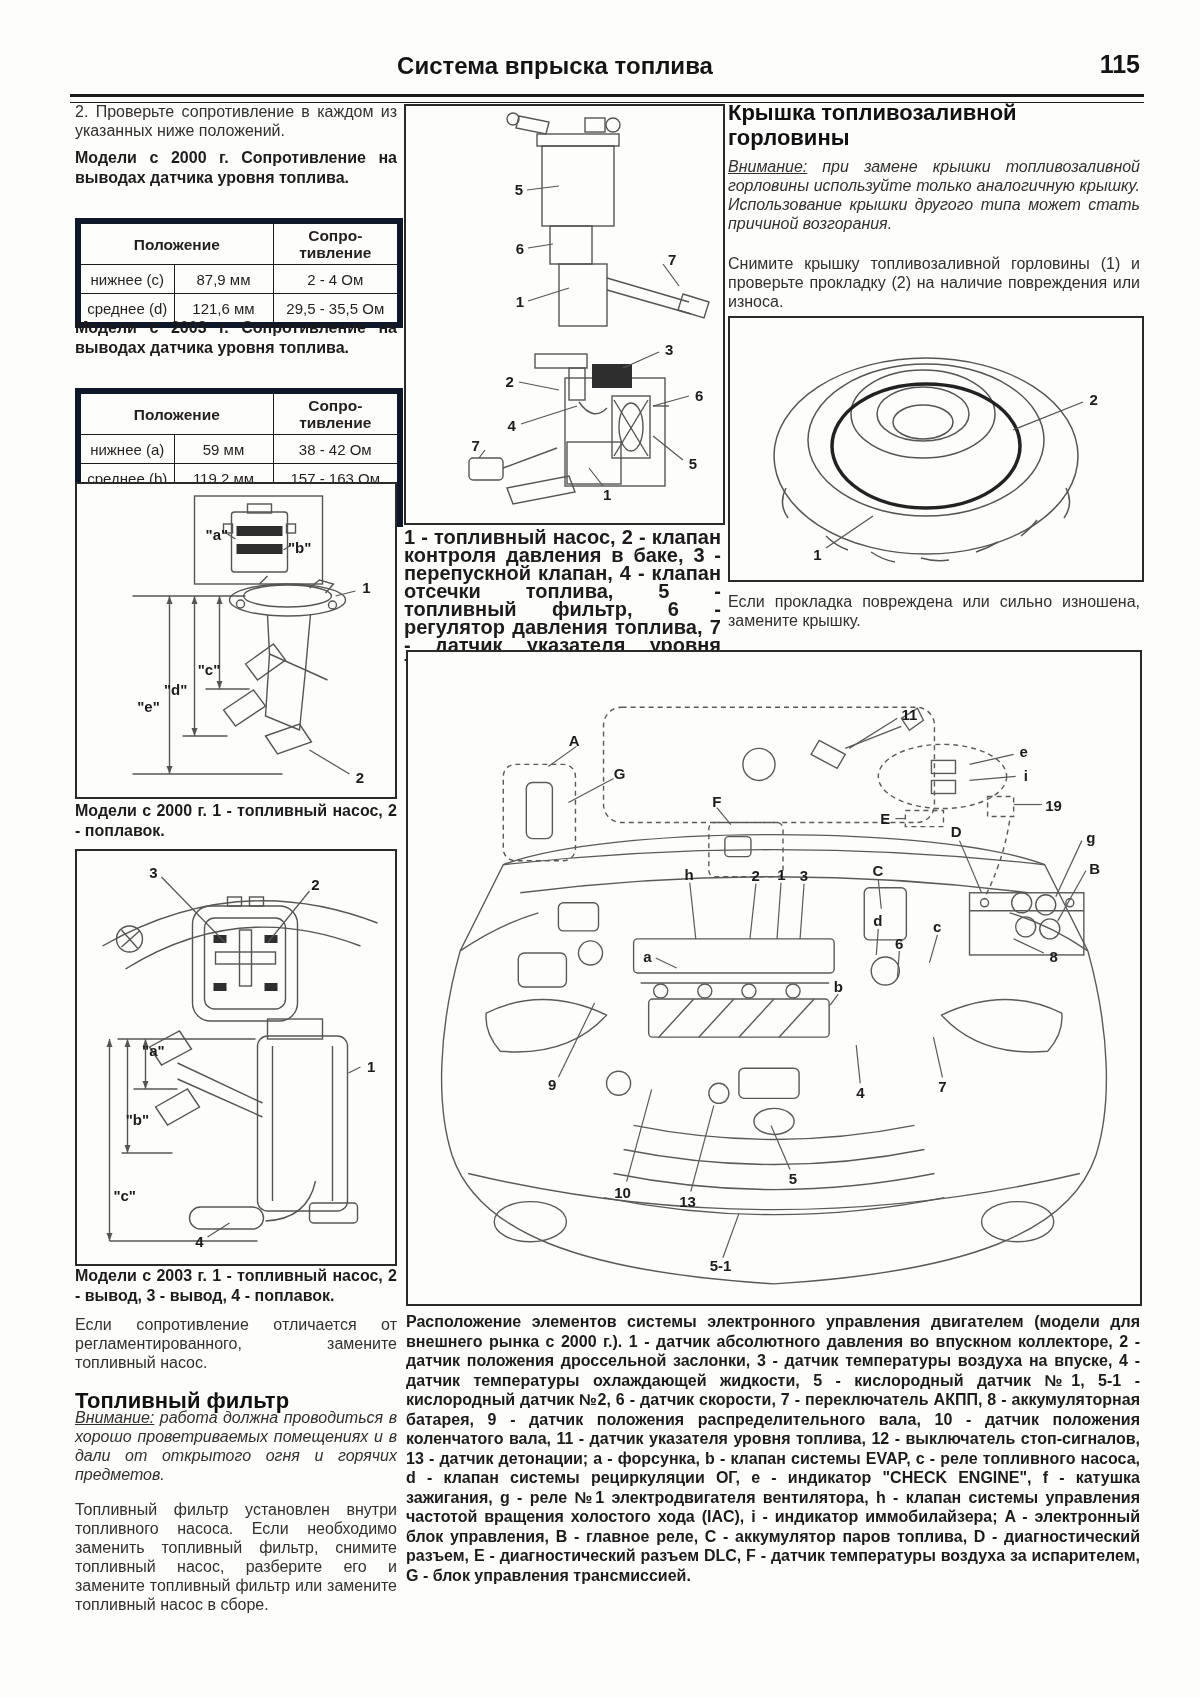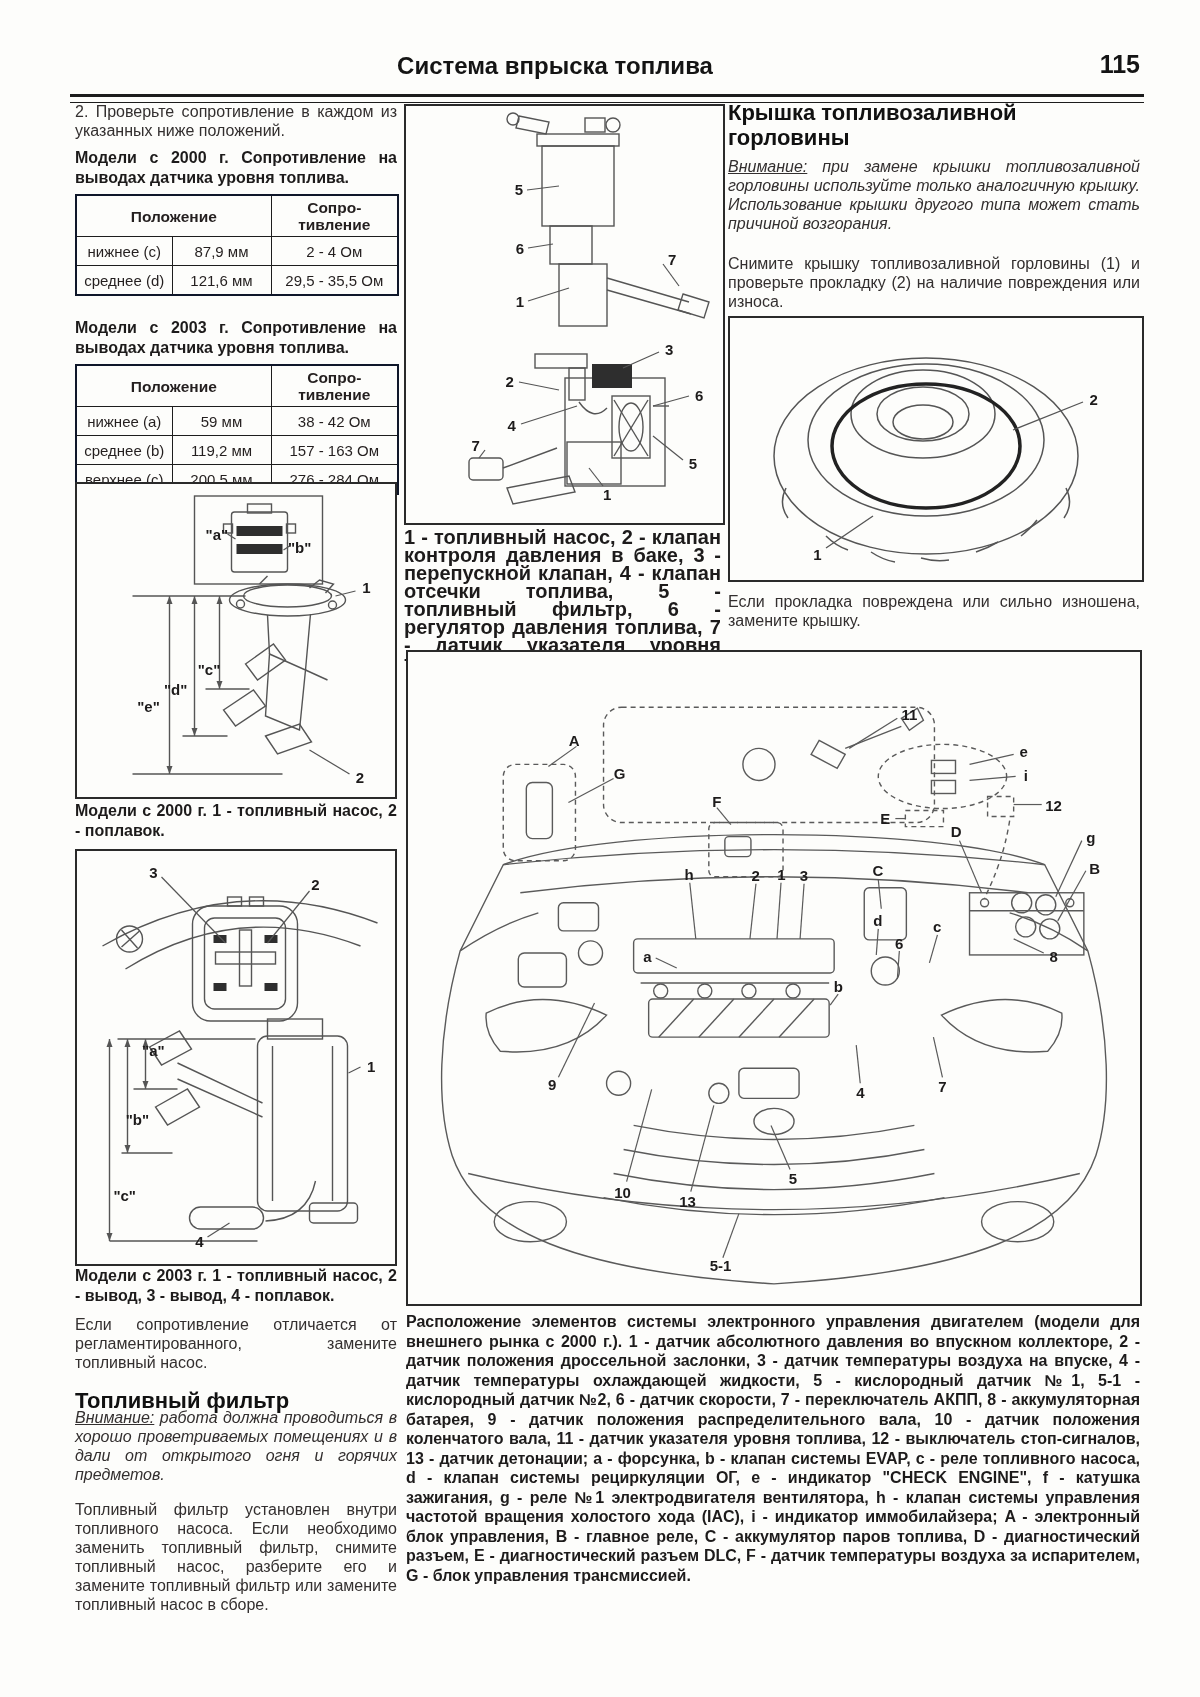--- a/index.html
+++ b/index.html
@@ -19,21 +19,21 @@
   .warn-label{text-decoration:underline;font-style:italic;}
   .h2{font-size:22px;font-weight:bold;color:#111;line-height:25px;}
   .figbox{border:2px solid #2a2a2a;background:#fdfdfb;}
   .figinner{position:relative;width:100%;height:100%;}
   .figinner svg{position:absolute;left:0;top:0;width:100%;height:100%;}
   .callout{
     position:absolute;transform:translate(-50%,-50%);
     font-weight:bold;font-size:15px;color:#1d1b1b;white-space:nowrap;
     font-family:"Liberation Sans", sans-serif;
   }
-  table.res{border-collapse:collapse;border:2px solid #0f172a;width:322px;table-layout:fixed;}
+  table.res{border-collapse:collapse;border:6px solid #0f172a;width:322px;table-layout:fixed;margin-top:24px;}
   table.res th, table.res td{
     border:1px solid #1d1d1d;font-size:15px;color:#241f1f;
     padding:2px 4px;height:24px;text-align:center;
   }
   table.res th{font-weight:bold;font-size:15.5px;line-height:17px;}
   .capt{font-size:16px;font-weight:bold;color:#1d1b1b;line-height:19.5px;text-align:justify;}
 </style>
 </head>
 <body>
 
@@ -424,21 +424,21 @@
           <line x1="381" y1="516" x2="362" y2="472"></line>
           <line x1="314" y1="604" x2="330" y2="560"></line>
         </g>
       </svg>
     <span class="callout" style="left: 68.5%; top: 9.5%;">11</span>
         <span class="callout" style="left: 22.7%; top: 13.5%;">A</span>
         <span class="callout" style="left: 28.9%; top: 18.6%;">G</span>
         <span class="callout" style="left: 42.2%; top: 22.9%;">F</span>
         <span class="callout" style="left: 84.1%; top: 15.2%;">e</span>
         <span class="callout" style="left: 84.4%; top: 18.9%;">i</span>
-        <span class="callout" style="left: 88.2%; top: 23.4%;">12</span>
+        <span class="callout" style="left: 88.2%; top: 23.4%;">19</span>
         <span class="callout" style="left: 65.2%; top: 25.5%;">E</span>
         <span class="callout" style="left: 74.9%; top: 27.5%;">D</span>
         <span class="callout" style="left: 93.3%; top: 28.3%;">g</span>
         <span class="callout" style="left: 93.8%; top: 33.2%;">B</span>
         <span class="callout" style="left: 38.4%; top: 34%;">h</span>
         <span class="callout" style="left: 47.5%; top: 34.2%;">2</span>
         <span class="callout" style="left: 51%; top: 34%;">1</span>
         <span class="callout" style="left: 54.1%; top: 34.2%;">3</span>
         <span class="callout" style="left: 64.2%; top: 33.5%;">C</span>
         <span class="callout" style="left: 32.7%; top: 46.6%;">a</span>

